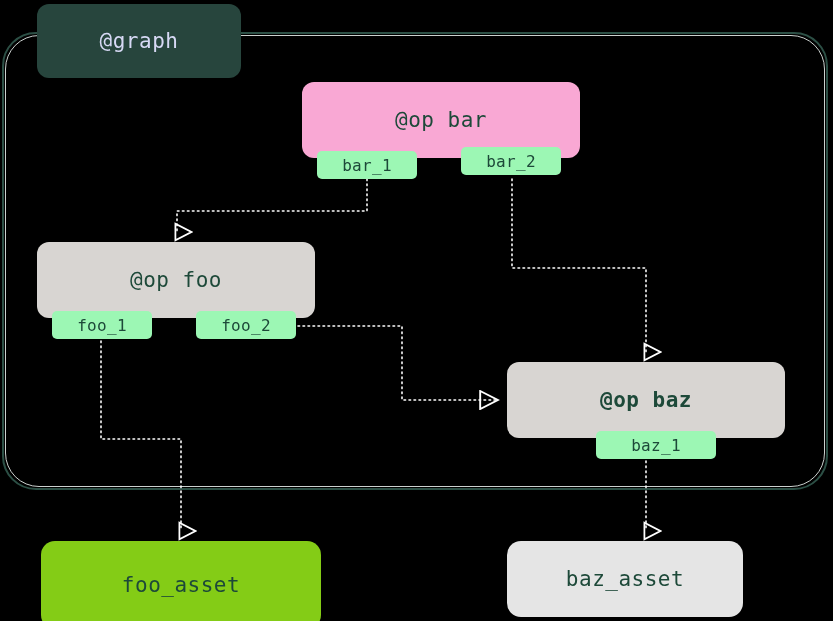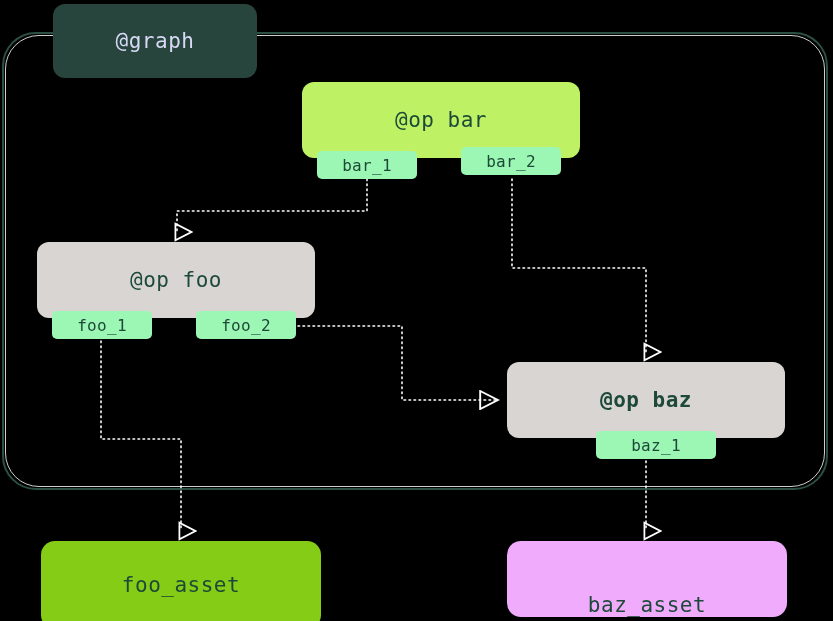--- a/index.html
+++ b/index.html
@@ -109,21 +109,21 @@
     <g id="edge-paths">
         <path d="M 367,179 L 367,211 L 177,211 L 177,232" fill="none" stroke="#ffffff" stroke-width="1.6" stroke-dasharray="1.6 3.4" stroke-linecap="round" stroke-linejoin="round" marker-end="url(#arrow-down)"></path>
         <path d="M 512,179 L 512,268 L 646,268 L 646,352" fill="none" stroke="#ffffff" stroke-width="1.6" stroke-dasharray="1.6 3.4" stroke-linecap="round" stroke-linejoin="round" marker-end="url(#arrow-down)"></path>
         <path d="M 298,326 L 402,326 L 402,400 L 497,400" fill="none" stroke="#ffffff" stroke-width="1.6" stroke-dasharray="1.6 3.4" stroke-linecap="round" stroke-linejoin="round" marker-end="url(#arrow-head)"></path>
         <path d="M 101,341 L 101,439 L 181,439 L 181,531" fill="none" stroke="#ffffff" stroke-width="1.6" stroke-dasharray="1.6 3.4" stroke-linecap="round" stroke-linejoin="round" marker-end="url(#arrow-down)"></path>
         <path d="M 646,461 L 646,531" fill="none" stroke="#ffffff" stroke-width="1.6" stroke-dasharray="1.6 3.4" stroke-linecap="round" stroke-linejoin="round" marker-end="url(#arrow-down)"></path>
       </g>
   </svg>
 
   <div id="node-layer">
-      <div class="node op-node" style="left: 302px; top: 82px; width: 278px; height: 76px; background: #bef264; color: rgb(29, 73, 57);">
+      <div class="node op-node" style="left: 302px; top: 82px; width: 278px; height: 76px; background: #f9a8d4; color: rgb(29, 73, 57);">
         <span>@op bar</span>
       </div>
       <div class="port" style="left: 317px; top: 151px; width: 100px;">
         <span>bar_1</span>
       </div>
       <div class="port" style="left: 461px; top: 147px; width: 100px;">
         <span>bar_2</span>
       </div>
       <div class="node op-node" style="left: 37px; top: 242px; width: 278px; height: 76px; background: rgb(216, 213, 210); color: rgb(29, 73, 57);">
         <span>@op foo</span>
@@ -136,22 +136,22 @@
       </div>
       <div class="node op-node" style="left: 507px; top: 362px; width: 278px; height: 76px; background: rgb(216, 213, 210); color: rgb(29, 73, 57); font-weight: bold;">
         <span>@op baz</span>
       </div>
       <div class="port" style="left: 596px; top: 431px; width: 120px;">
         <span>baz_1</span>
       </div>
       <div class="node asset-node" style="left: 41px; top: 541px; width: 280px; height: 88px; background: #84cc16; color: rgb(29, 73, 57);">
         <span>foo_asset</span>
       </div>
-      <div class="node asset-node" style="left: 507px; top: 541px; width: 280px; height: 76px; background: #f0abfc; color: rgb(29, 73, 57); align-items: flex-end;">
+      <div class="node asset-node" style="left: 507px; top: 541px; width: 236px; height: 76px; background: #e5e5e5; color: rgb(29, 73, 57);">
         <span>baz_asset</span>
       </div>
     </div>
 
-  <div class="graph-label" id="graph-label" style="left: 37px; top: 4px; width: 204px; height: 74px; background: rgb(39, 69, 61); color: rgb(215, 217, 245); margin-left: 16px;">
+  <div class="graph-label" id="graph-label" style="left: 37px; top: 4px; width: 204px; height: 74px; background: rgb(39, 69, 61); color: rgb(215, 217, 245);">
     <span>@graph</span>
   </div>
 
 </div>
 
 </body></html>

